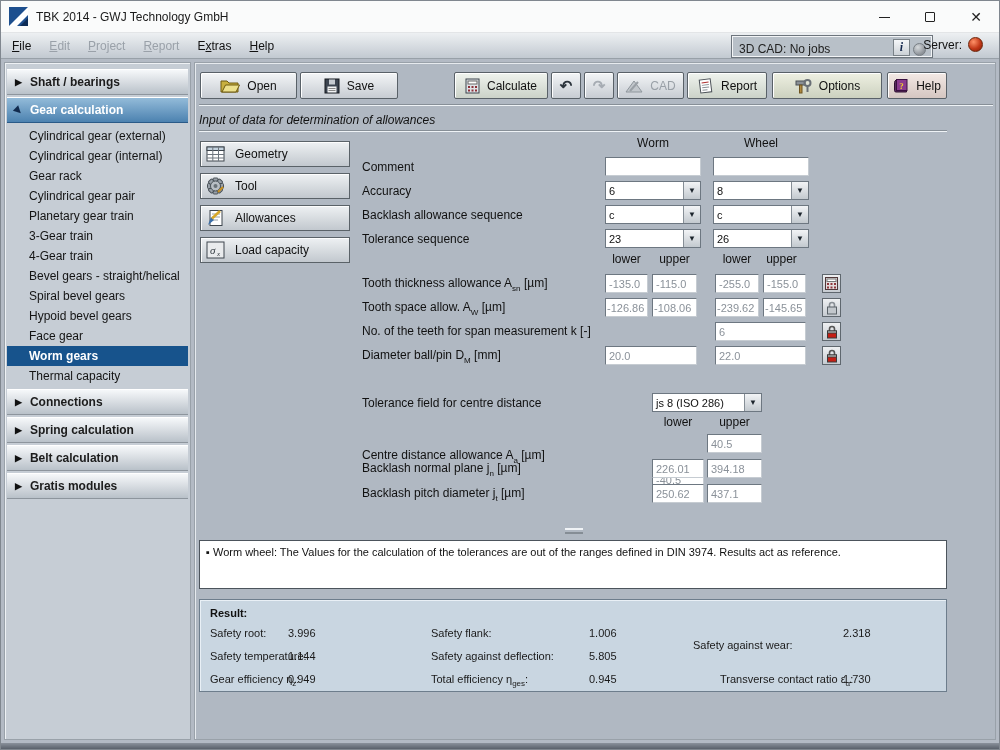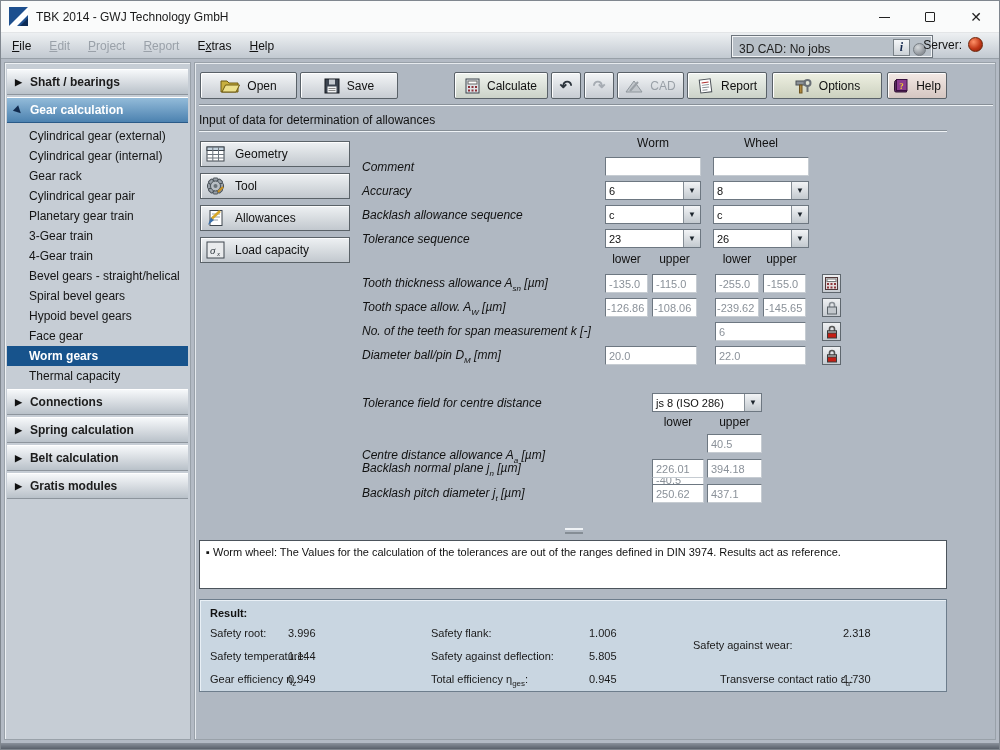--- a/index.html
+++ b/index.html
@@ -69,21 +69,21 @@
   
   .sec-btn { position:absolute; left:5px; width:150px; height:26px; background:linear-gradient(#eef1f3,#c2c8ce);
              border:1px solid #5a6268; box-shadow:inset 1px 1px 0 #fdfdfd; display:flex; align-items:center;
              gap:10px; padding-left:5px; font-size:12px; color:#111; }
 
   
   .groove { position:absolute; height:2px; border-top:1px solid #878f97; border-bottom:1px solid #eff3f6; }
   .page-title { position:absolute; font-size:12px; color:#111; }
 
   
-  .flabel { position:absolute; font-size:12px; color:#111; white-space:nowrap;font-style:italic; }
+  .flabel { position:absolute; font-size:12px; color:#111; white-space:nowrap; }
   .sub { font-size:8px; position:relative; top:4px; }
   .colhead { position:absolute; font-size:12px; color:#111; text-align:center; }
   .tfield { position:absolute; height:19px; background:#fff; border:1px solid #6d7781;
             border-bottom-color:#c6ccd2; border-right-color:#c6ccd2; font-family:"Liberation Sans",sans-serif;
             font-size:11px; color:#111; padding:0 3px; }
   .tfield.ro { color:#8a9199; }
   .dd { position:absolute; height:19px; background:#fff; border:1px solid #6d7781; display:flex; align-items:center; }
   .dd .dd-val { flex:1; font-size:11px; color:#111; padding-left:3px; }
   .dd .dd-btn { width:17px; height:100%; background:linear-gradient(#f2f4f6,#c3c9cf); border-left:1px solid #868e96;
                 display:flex; align-items:center; justify-content:center; font-size:8px; color:#1c242c; }
@@ -257,21 +257,21 @@
     <div class="btn tint-pink" style="left:692px;top:9px;width:60px;">
       <svg width="16" height="16">
         <path d="M3 2 q-1.5 1 -1.5 2.5 v8 q0 1.5 1.5 1.5 h10.5 v-2.5 h-9 q-1 0 -1 -1" fill="#5c2a60" stroke="#2e1030"></path>
         <rect x="3.5" y="1.5" width="10.5" height="11" fill="#8a3a8e" stroke="#3a1040"></rect>
         <text x="6.2" y="10.5" font-size="9" font-weight="bold" fill="#f0c830" font-family="Liberation Serif, serif">?</text>
       </svg>
       <span>Help</span>
     </div>
 
     <div class="groove" style="left:4px;top:41px;width:794px;"></div>
-    <div class="page-title" style="left:4px;top:50px;">Input of data for determination of allowances</div>
+    <div class="page-title" style="left:4px;top:50px;font-style:italic;">Input of data for determination of allowances</div>
     <div class="groove" style="left:4px;top:67px;width:748px;"></div>
 
     <div class="sec-btn" style="top:78px;">
       <svg width="19" height="18">
         <rect x="1" y="2" width="17" height="14" fill="#ffffff" stroke="#3e464e"></rect>
         <rect x="1" y="2" width="17" height="3.5" fill="#c3d2de" stroke="#3e464e"></rect>
         <line x1="6.8" y1="2" x2="6.8" y2="16" stroke="#6e767e"></line>
         <line x1="12.5" y1="2" x2="12.5" y2="16" stroke="#6e767e"></line>
         <line x1="1" y1="9.5" x2="18" y2="9.5" stroke="#6e767e"></line>
         <line x1="1" y1="13" x2="18" y2="13" stroke="#6e767e"></line>

